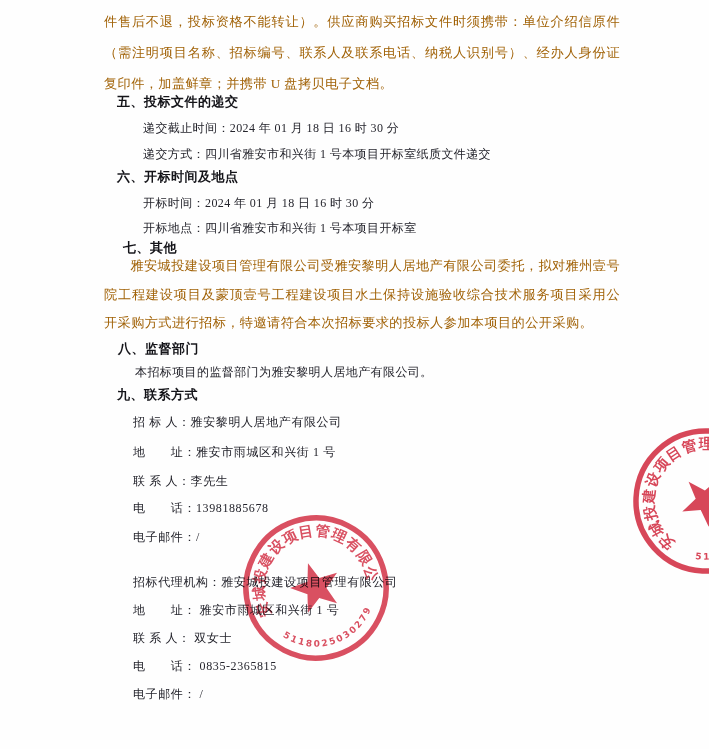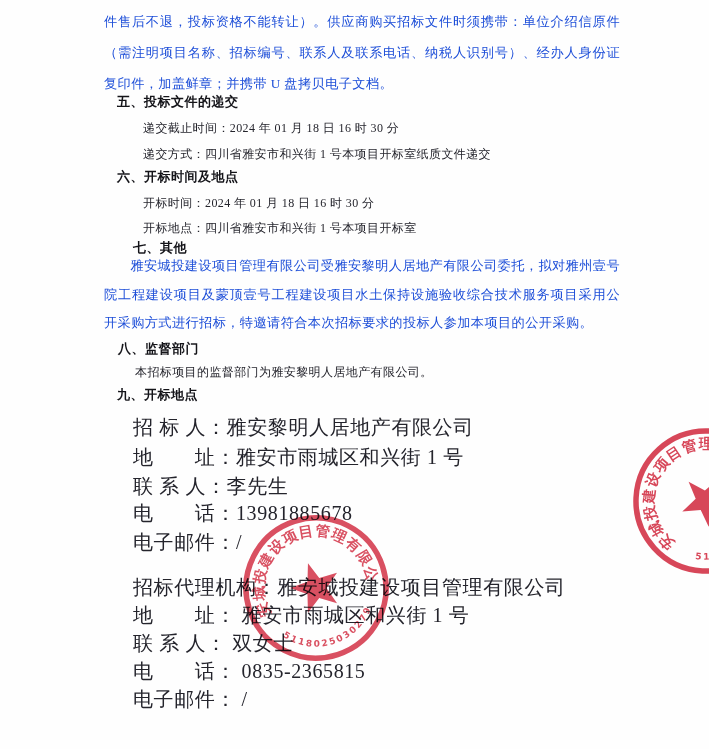--- a/index.html
+++ b/index.html
@@ -6,30 +6,30 @@
   body{
     width:709px;height:749px;position:relative;overflow:hidden;
     background:#fdfdfd;
     font-family:"Liberation Serif","DejaVu Serif",serif;
     color:#1f1f26;
   }
   .page{position:absolute;inset:0;background:#fefefe;}
   .blk{position:absolute;}
   .para{
     width:516px;font-size:13.2px;line-height:31px;letter-spacing:.4px;
-    text-align:justify;color:#1d4ed8;
+    text-align:justify;color:#a16207;
   }
   .h{
     font-weight:bold;font-size:13px;color:#141419;letter-spacing:.5px;
     white-space:nowrap;
   }
   .line{
     font-size:12px;color:#24242c;letter-spacing:.4px;white-space:nowrap;
   }
-  .crow{font-size:20px;color:#24242c;letter-spacing:.6px;white-space:nowrap;}
+  .crow{font-size:12px;color:#24242c;letter-spacing:.6px;white-space:nowrap;}
   .crow .lbl{color:#24242c;}
   .crow .val{color:#24242c;}
   .seal{
     position:absolute;width:160px;height:160px;
     mix-blend-mode:multiply;opacity:.88;pointer-events:none;
   }
   .seal svg{width:100%;height:100%;overflow:visible;}
   .seal-main{left:236px;top:508px;transform:rotate(-18deg);}
   .seal-edge{left:626px;top:421px;transform:rotate(-42deg);opacity:.92;}
 </style>
@@ -41,27 +41,27 @@
   <div class="blk para" style="top:6px;left:104px;">件售后不退，投标资格不能转让）。供应商购买招标文件时须携带：单位介绍信原件（需注明项目名称、招标编号、联系人及联系电话、纳税人识别号）、经办人身份证复印件，加盖鲜章；并携带 U 盘拷贝电子文档。</div>
 
   <div class="blk h" style="top:93px;left:117px;">五、投标文件的递交</div>
   <div class="blk line" style="top:120px;left:143px;">递交截止时间：2024 年 01 月 18 日  16 时 30 分</div>
   <div class="blk line" style="top:146px;left:143px;">递交方式：四川省雅安市和兴街 1 号本项目开标室纸质文件递交</div>
 
   <div class="blk h" style="top:168px;left:117px;">六、开标时间及地点</div>
   <div class="blk line" style="top:195px;left:143px;">开标时间：2024 年 01 月 18 日  16 时 30 分</div>
   <div class="blk line" style="top:220px;left:143px;text-align:right;">开标地点：四川省雅安市和兴街 1 号本项目开标室</div>
 
-  <div class="blk h" style="top:239px;left:133px;text-align:right;">七、其他</div>
+  <div class="blk h" style="top:239px;left:123px;text-align:right;">七、其他</div>
   <div class="blk para" style="top:252px;left:104px;line-height:28.5px;text-indent:2em;">雅安城投建设项目管理有限公司受雅安黎明人居地产有限公司委托，拟对雅州壹号院工程建设项目及蒙顶壹号工程建设项目水土保持设施验收综合技术服务项目采用公开采购方式进行招标，特邀请符合本次招标要求的投标人参加本项目的公开采购。</div>
 
   <div class="blk h" style="top:340px;left:118px;">八、监督部门</div>
   <div class="blk line" style="top:364px;left:135px;">本招标项目的监督部门为雅安黎明人居地产有限公司。</div>
 
-  <div class="blk h" style="top:386px;left:117px;">九、开标地点</div>
+  <div class="blk h" style="top:386px;left:117px;">九、联系方式</div>
 
   <div class="blk crow" style="top:414px;left:133px;">
     <span class="lbl">招 标 人：</span><span class="val">雅安黎明人居地产有限公司</span>
   </div>
   <div class="blk crow" style="top:444px;left:133px;">
     <span class="lbl">地　　址：</span><span class="val">雅安市雨城区和兴街 1 号</span>
   </div>
   <div class="blk crow" style="top:473px;left:133px;">
     <span class="lbl">联 系 人：</span><span class="val">李先生</span>
   </div>

